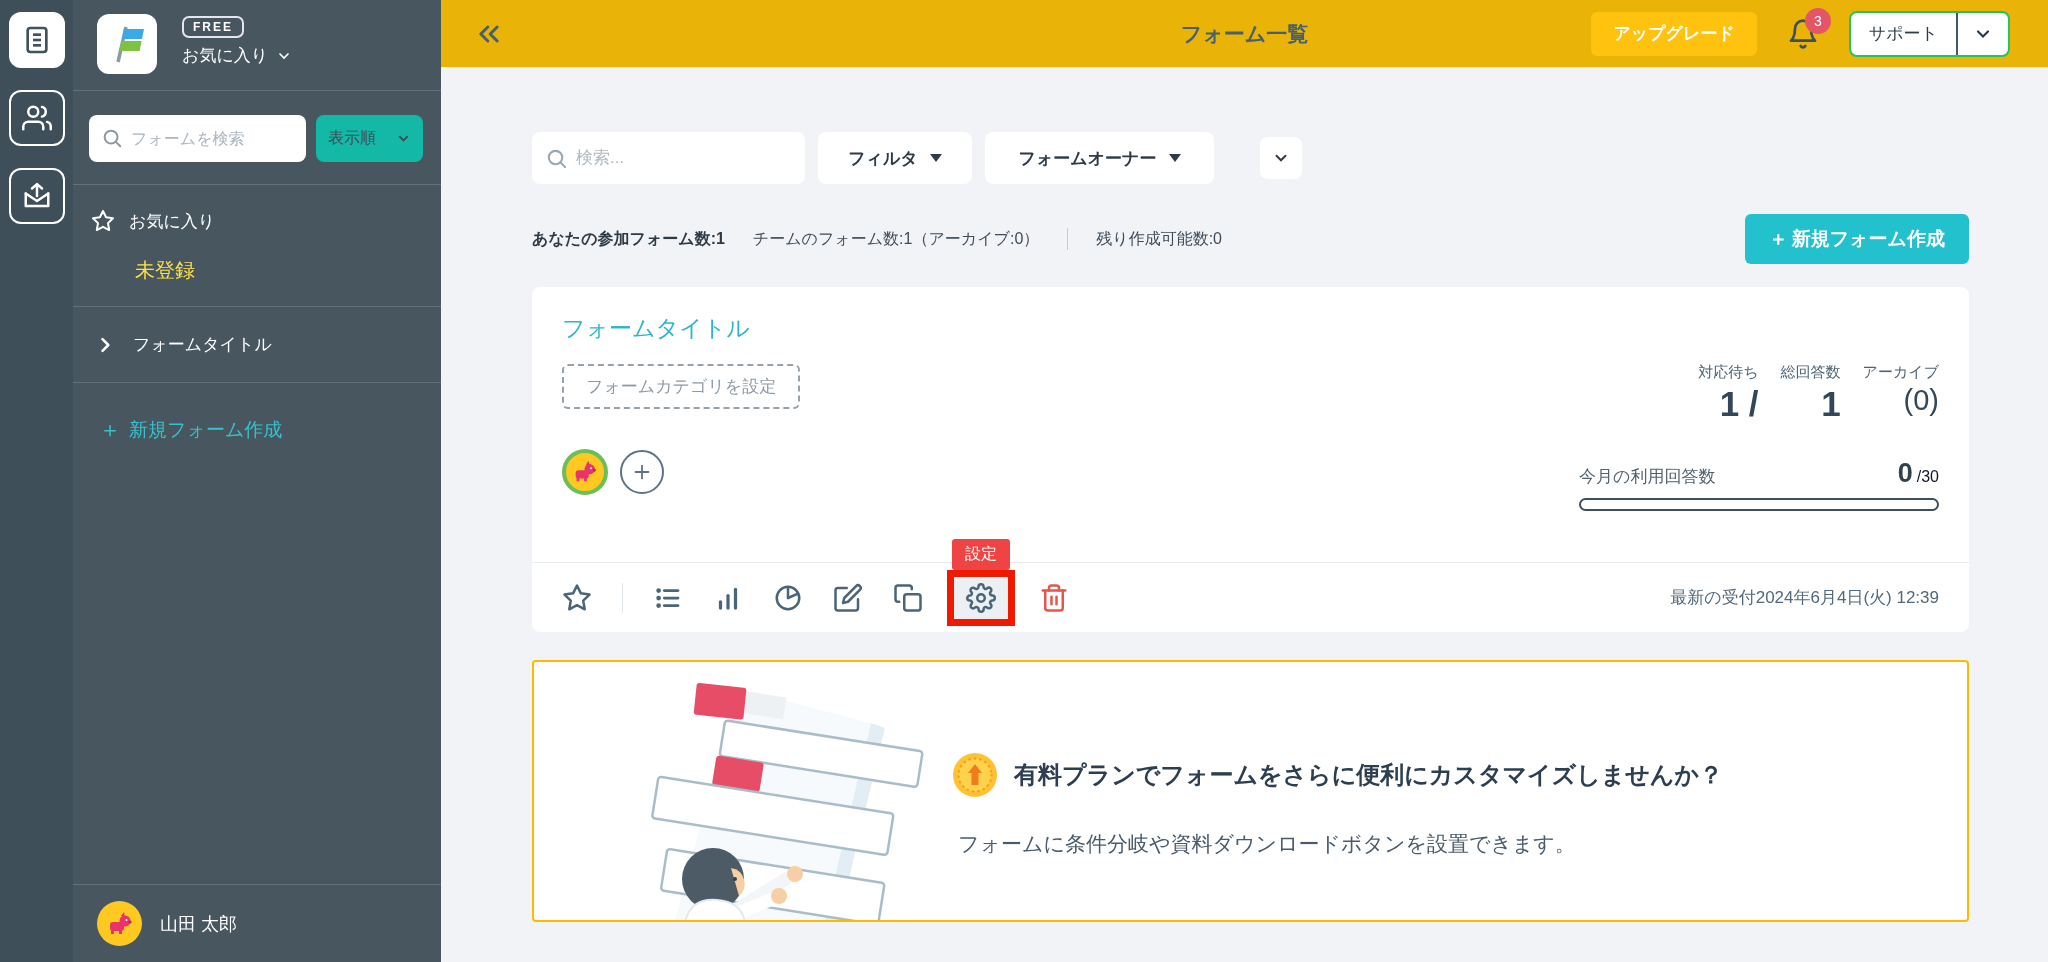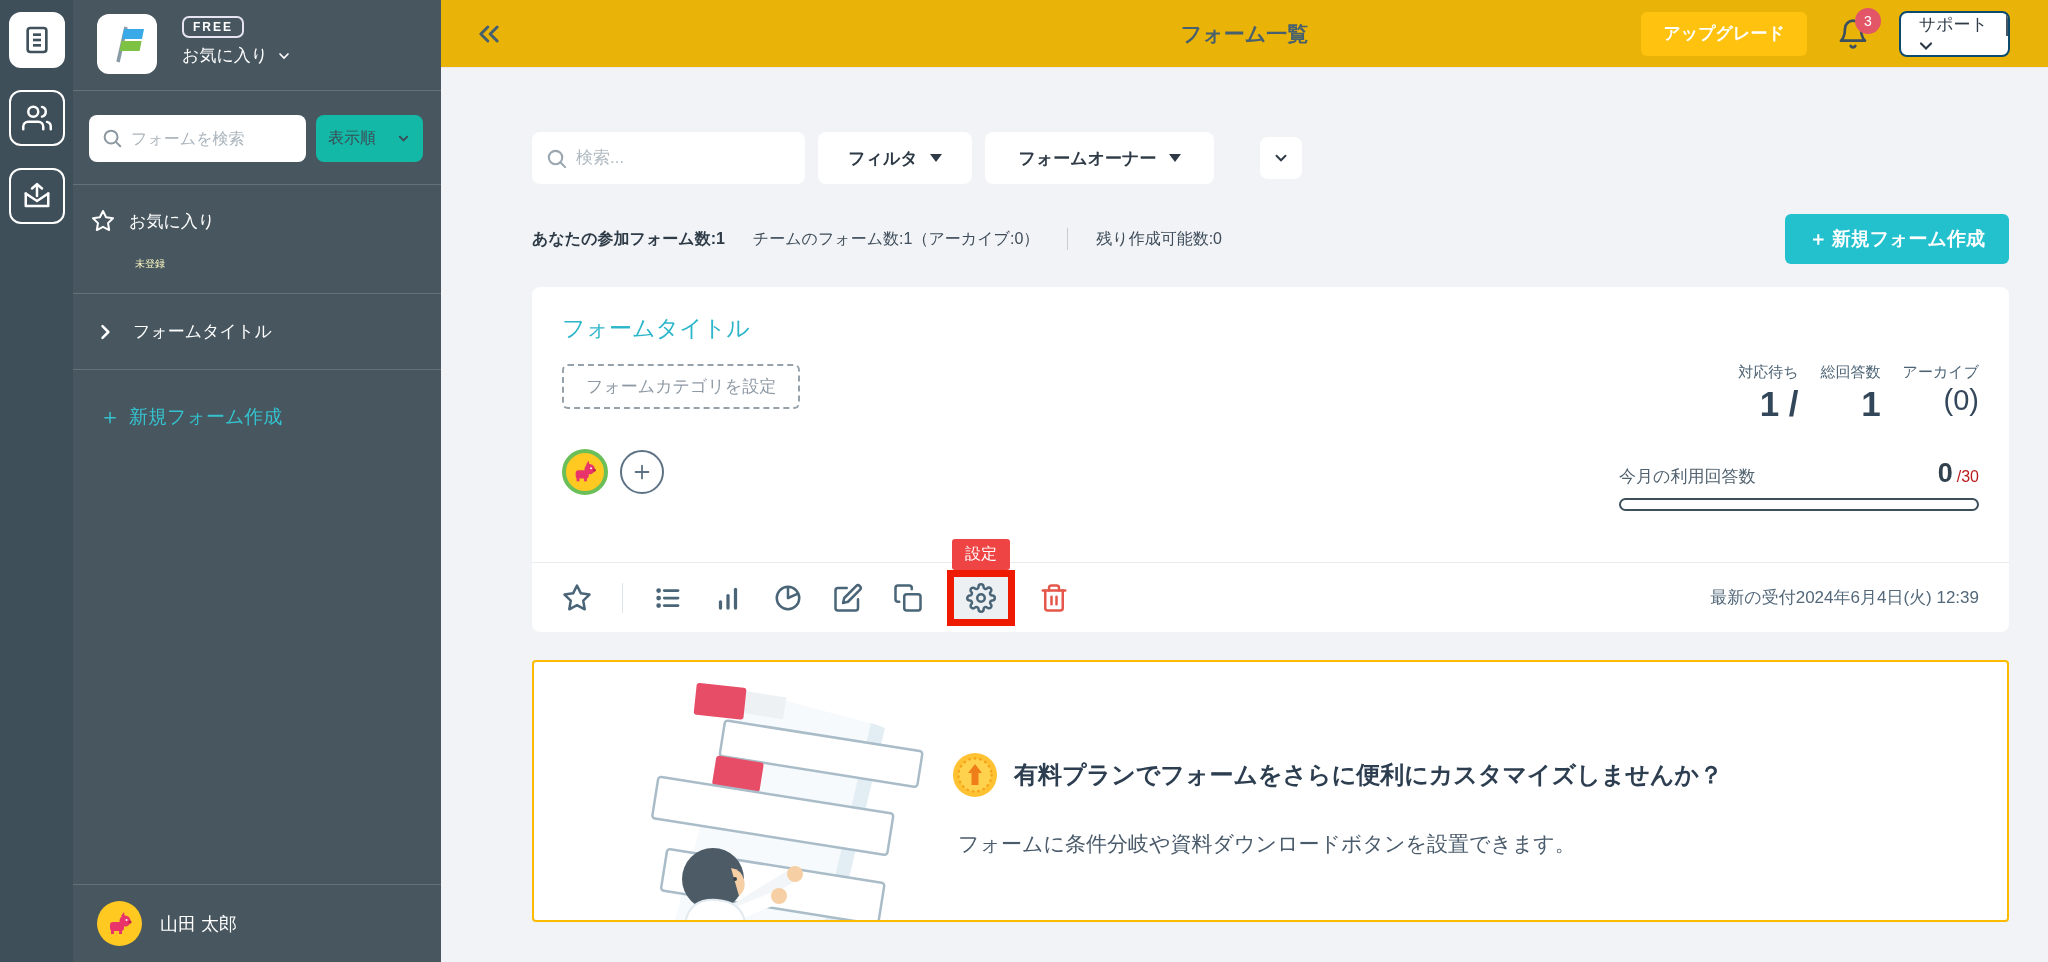--- a/index.html
+++ b/index.html
@@ -19,43 +19,43 @@
   .team-block { display:flex; flex-direction:column; gap:6px; padding-top:2px; }
   .free-badge { align-self:flex-start; font-size:12px; font-weight:bold; letter-spacing:2px; border:2px solid #e6e3f2; color:#fff; border-radius:7px; padding:2px 9px; }
   .team-name { font-size:17px; display:flex; align-items:center; gap:8px; cursor:pointer; }
   .side-search { display:flex; gap:10px; padding:24px 18px 22px 16px; border-bottom:1px solid rgba(255,255,255,0.16); }
   .side-search-box { position:relative; flex:1; }
   .side-search-box input { width:100%; height:47px; border:none; border-radius:8px; padding:0 10px 0 42px; font-size:16px; color:#42525c; outline:none; font-family:inherit; }
   .side-search-box input::placeholder { color:#aab4bc; }
   .side-search-box .mag { position:absolute; left:12px; top:12px; color:#8d99a2; }
   .sort-btn { width:107px; height:47px; background:#14b8a6; color:#3c4b55; border:none; border-radius:8px; font-size:16px; display:flex; align-items:center; justify-content:center; gap:20px; cursor:pointer; font-family:inherit; }
   .fav-row { display:flex; align-items:center; gap:14px; padding:24px 16px 6px 18px; font-size:17px; cursor:pointer; }
-  .fav-empty { color:#fef9c3; font-size:10px; padding:18px 16px 22px 62px; border-bottom:1px solid rgba(255,255,255,0.16); }
+  .fav-empty { color:#fde047; font-size:20px; padding:18px 16px 22px 62px; border-bottom:1px solid rgba(255,255,255,0.16); }
   .form-item { display:flex; align-items:center; gap:18px; padding:26px 16px 26px 22px; font-size:17px; border-bottom:1px solid rgba(255,255,255,0.16); cursor:pointer; }
   .side-new-form { display:flex; align-items:center; gap:8px; color:#35c2cf; font-size:19px; padding:32px 16px 12px 26px; cursor:pointer; }
   .side-new-form .plus { font-size:22px; }
   .side-spacer { flex:1; }
   .side-user { border-top:1px solid rgba(255,255,255,0.16); display:flex; align-items:center; gap:18px; padding:16px 16px 16px 24px; cursor:pointer; }
   .avatar { width:45px; height:45px; border-radius:50%; background:#ffc922; display:flex; align-items:center; justify-content:center; overflow:hidden; }
   .side-user .name { font-size:18px; }
 
   
   .main { flex:1; display:flex; flex-direction:column; min-width:0; }
   .topbar { height:68px; background:#eab308; border-bottom:1px solid #e7eaf0; display:flex; align-items:center; padding:0 38px 0 34px; position:relative; flex-shrink:0; }
   .collapse-btn { color:#46606f; cursor:pointer; display:flex; }
   .page-title { position:absolute; left:50%; transform:translateX(-50%); font-size:21px; font-weight:bold; color:#46606f; }
   .top-right { margin-left:auto; display:flex; align-items:center; gap:30px; }
   .upgrade-btn { background:#ffc20e; color:#fff; font-weight:bold; font-size:17px; border:none; border-radius:6px; height:44px; padding:0 22px; cursor:pointer; font-family:inherit; }
   .bell-wrap { position:relative; color:#3c4f5e; cursor:pointer; display:flex; }
   .bell-badge { position:absolute; top:-10px; right:-12px; width:26px; height:26px; background:#e25668; color:#fff; border-radius:50%; font-size:14px; display:flex; align-items:center; justify-content:center; }
-  .support-btn { display:flex; height:46px; border:2px solid #0c4a6e; border-radius:8px; background:#fff; overflow:hidden; cursor:pointer;flex-direction:column; }
+  .support-btn { display:flex; height:46px; border:2px solid #22c55e; border-radius:8px; background:#fff; overflow:hidden; cursor:pointer; }
   .support-label { display:flex; align-items:center; padding:0 18px; font-size:17px; color:#2e3b47; border-right:2px solid #44586a; }
   .support-caret { display:flex; align-items:center; padding:0 15px; color:#2e3b47; }
 
-  .content { flex:1; padding:64px 39px 0 91px; overflow:hidden; }
+  .content { flex:1; padding:64px 79px 0 91px; overflow:hidden; }
 
   
   .filter-row { display:flex; align-items:center; }
   .search-box { position:relative; width:273px; }
   .search-box input { width:100%; height:52px; border:none; border-radius:8px; padding:0 12px 0 44px; font-size:17px; outline:none; background:#fff; font-family:inherit; color:#42525c; }
   .search-box input::placeholder { color:#b0bac2; }
   .search-box .mag { position:absolute; left:13px; top:15px; color:#9aa6b0; }
   .drop-btn { height:52px; background:#fff; border:none; border-radius:8px; font-size:17px; font-weight:bold; color:#2e3b47; display:flex; align-items:center; justify-content:center; gap:12px; cursor:pointer; font-family:inherit; }
   .drop-btn .tri { width:0; height:0; border-left:6px solid transparent; border-right:6px solid transparent; border-top:8px solid #2e3b47; }
   .mini-drop { width:42px; height:42px; background:#fff; border:none; border-radius:8px; display:flex; align-items:center; justify-content:center; color:#2e3b47; cursor:pointer; margin-left:46px; }
@@ -83,21 +83,21 @@
 
   .card-right { width:420px; display:flex; flex-direction:column; align-items:flex-end; }
   .metrics { margin-top:50px; display:flex; gap:22px; text-align:right; }
   .metric .lbl { font-size:15px; color:#4c6374; }
   .metric .val { font-size:35px; font-weight:bold; color:#33475a; margin-top:2px; }
   .metric .val.paren { font-weight:normal; font-size:29px; }
   .monthly { margin-top:34px; width:360px; }
   .monthly-top { display:flex; align-items:baseline;text-align:center; }
   .monthly-lbl { font-size:17px; color:#51626f; }
   .monthly-val { margin-left:auto; font-size:27px; font-weight:bold; color:#31414e; }
-  .monthly-lim { font-size:16px; color:#b91c1c; margin-left:4px; }
+  .monthly-lim { font-size:16px; color:#0f172a; margin-left:4px; }
   .progress { margin-top:9px; height:13px; border:2px solid #3e4f5c; border-radius:999px; background:#fff; }
 
   .card-footer { border-top:1px solid #e8ecef; height:70px; display:flex; align-items:center; padding:0 30px; gap:30px; }
   .act-icon { color:#4a6577; cursor:pointer; display:flex; }
   .act-sep { width:1px; height:30px; background:#dfe5e9; }
   .gear-box { position:relative; border:7px solid #ee1b02; background:#edf0f2; padding:6px 12px; display:flex; align-items:center; margin:0 -6px; }
   .tooltip { position:absolute; bottom:100%; left:50%; transform:translateX(-50%); margin-bottom:7px; background:#ef4444; color:#fff; font-size:16px; padding:5px 13px; border-radius:3px; white-space:nowrap; }
   .act-trash { color:#e4574a; cursor:pointer; display:flex; }
   .latest { margin-left:auto; font-size:17px; color:#53687a; }
 

